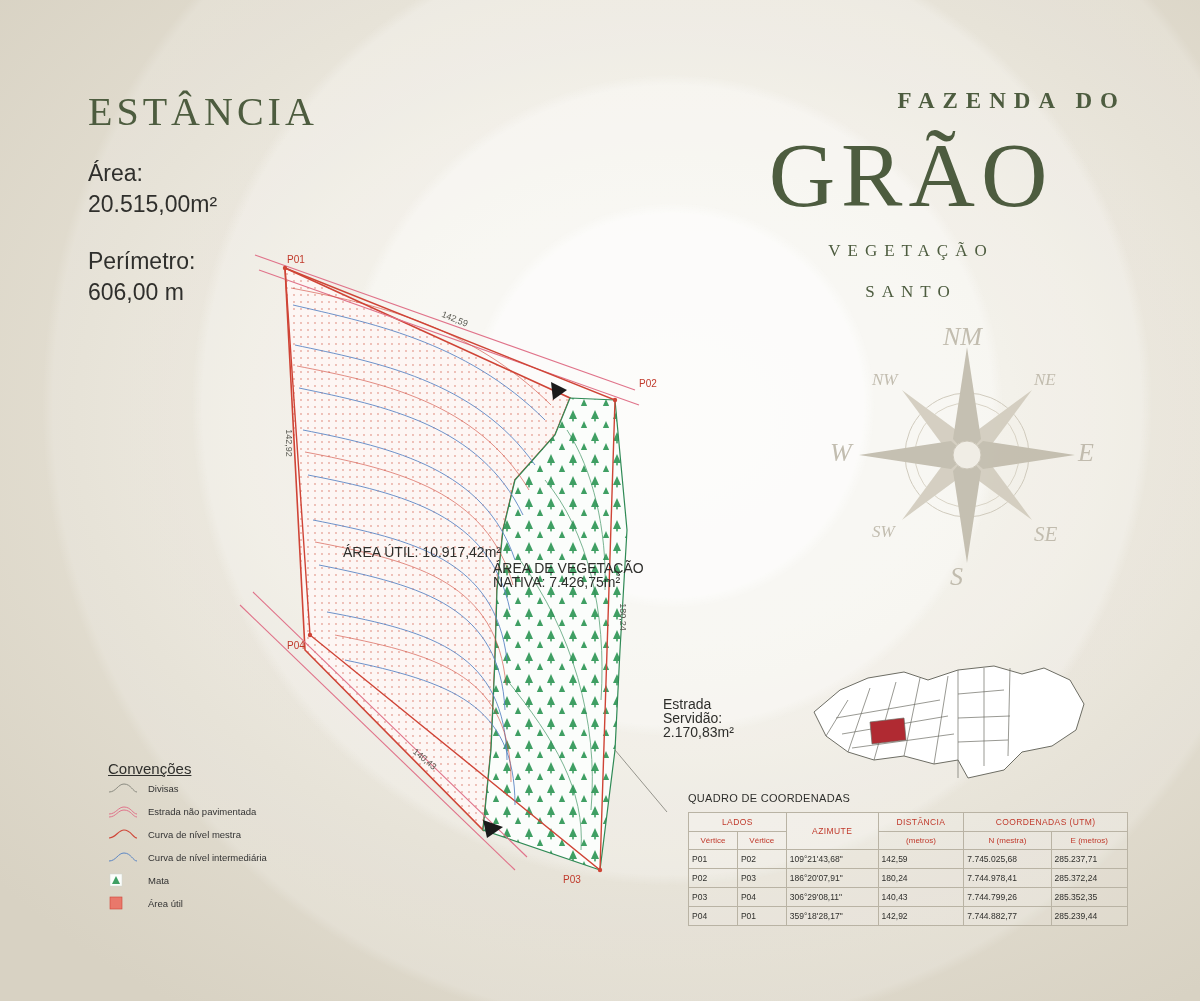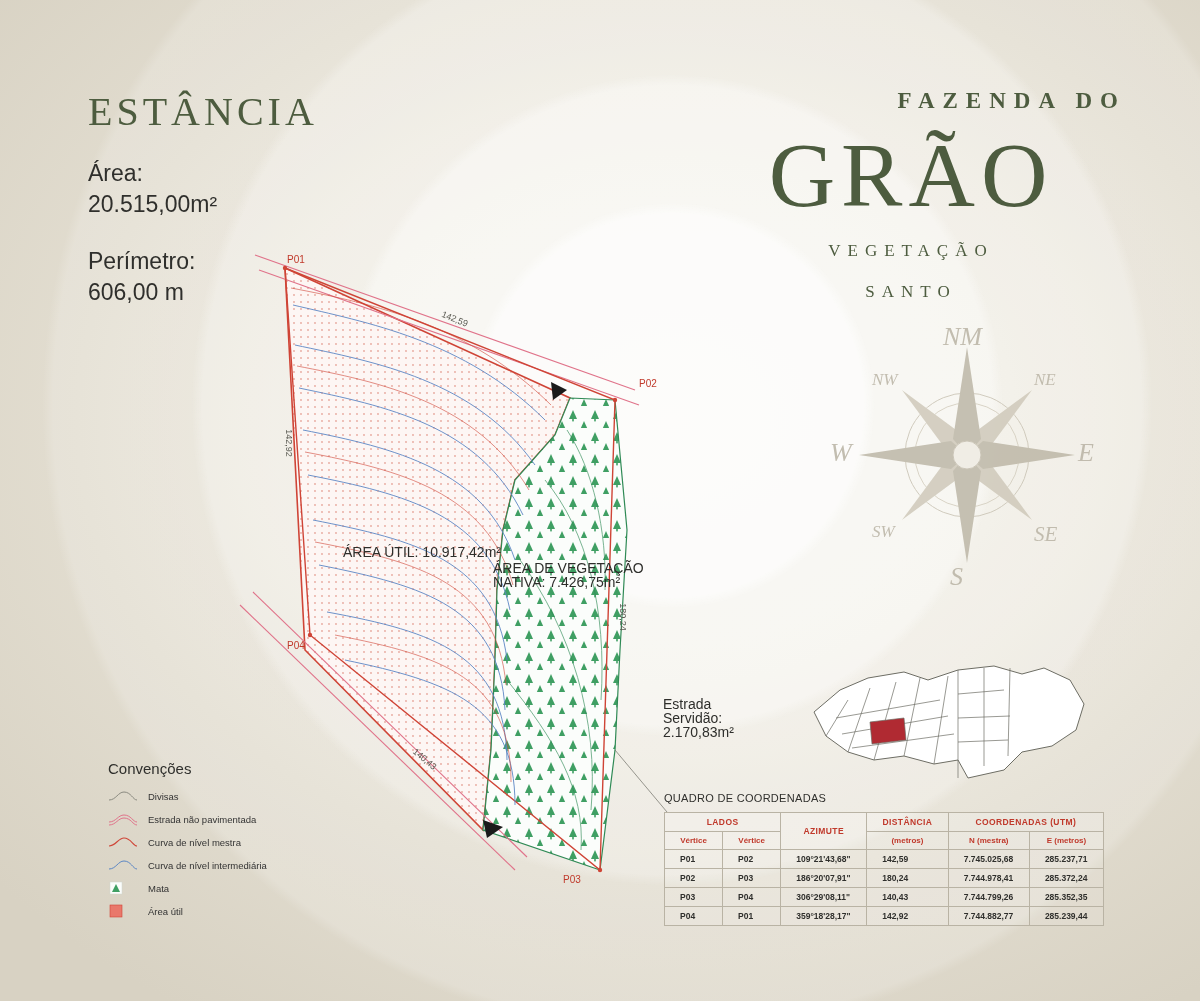--- a/index.html
+++ b/index.html
@@ -79,33 +79,33 @@
 
   .maplabel{
     position:absolute;font-size:14px;color:#2e2e2b;
     font-family:"Liberation Sans", sans-serif;white-space:nowrap;
   }
   .vlabel{position:absolute;font-size:10px;color:#c0392b;font-family:"Liberation Sans", sans-serif;}
   .dlabel{position:absolute;font-size:9px;color:#5a5a52;font-family:"Liberation Sans", sans-serif;}
 
   
   #legend{left:108px;top:760px;width:230px;}
-  #legend .legend-title{font-size:15px;color:#2f2f2c;margin-bottom:12px;}
+  #legend .legend-title{font-size:15px;color:#2f2f2c;margin-bottom:4px;text-decoration:underline;}
   .legend-row{display:flex;align-items:center;margin-bottom:9px;}
   .legend-sym{width:30px;height:14px;margin-right:10px;flex:none;position:relative;}
   .legend-text{font-size:9.5px;color:#333;}
 
   
   #keymap{right:92px;top:660px;width:300px;height:135px;}
 
   
-  #coords{left:664px;top:792px;width:460px;}
+  #coords{left:688px;top:792px;width:460px;}
   #coords .tbl-title{font-size:11px;color:#2f2f2c;margin-bottom:8px;letter-spacing:.3px;}
   table{border-collapse:collapse;width:440px;font-size:8.5px;color:#2f2f2c;}
-  th,td{border:1px solid #b9b3a4;padding:4px 15px;font-weight:bold;}
+  th,td{border:1px solid #b9b3a4;padding:4px 3px;font-weight:normal;}
   th.grp{color:#c0392b;font-size:8.5px;letter-spacing:.4px;}
   th.sub{color:#c0392b;font-size:8px;}
   td{background:rgba(255,255,255,0.12);}
   thead th{background:rgba(255,255,255,0.18);}
 </style>
 </head>
 <body>
 
 <div id="page">
 

